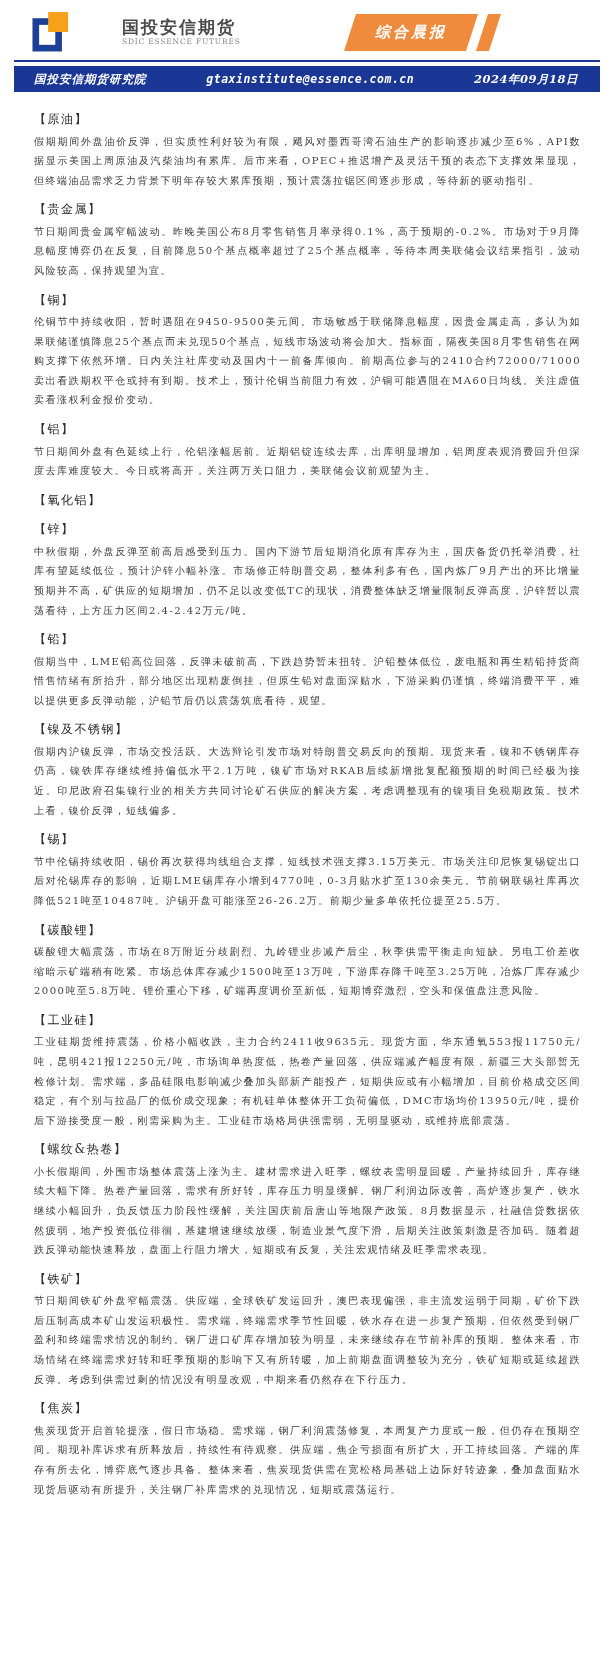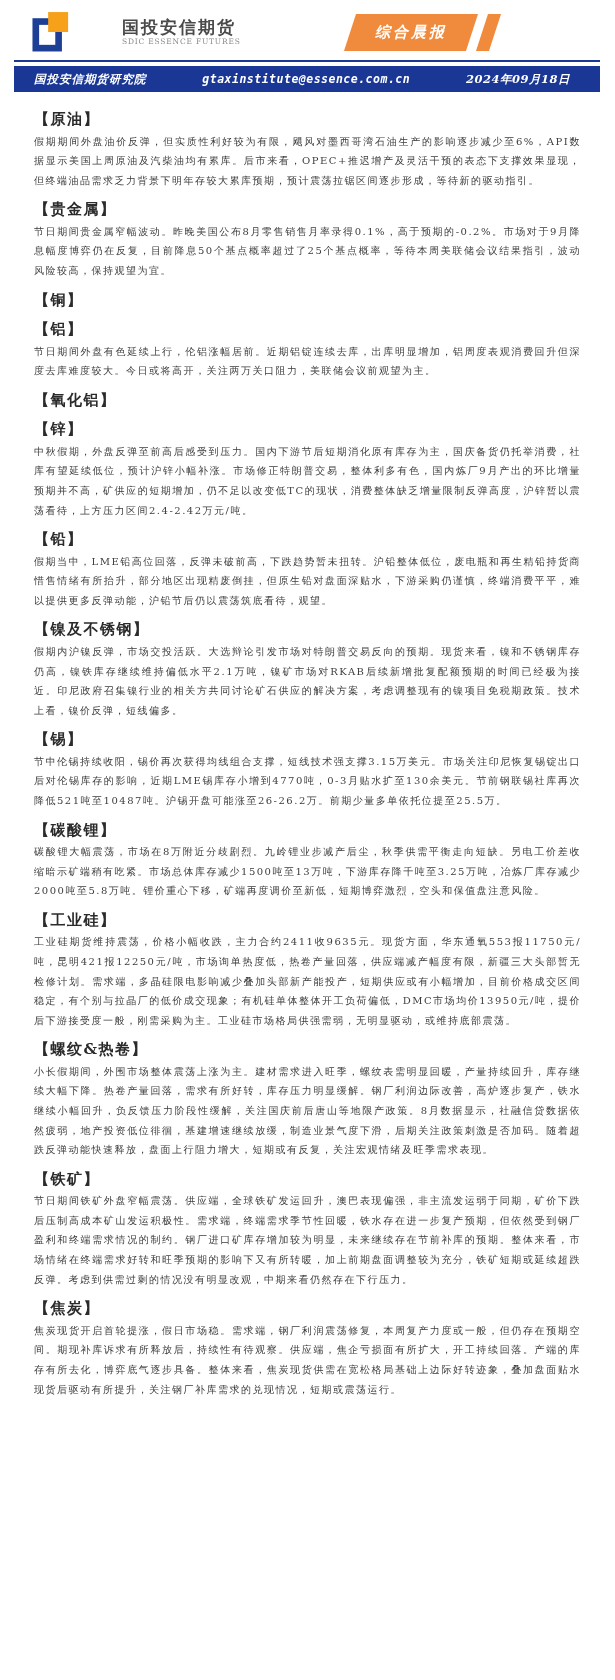--- a/index.html
+++ b/index.html
@@ -48,30 +48,30 @@
   
   .navbar{
     position:absolute;left:14px;right:15px;top:66px;height:26px;
     background:var(--navy);
     display:flex;align-items:center;
     color:#fff;font-weight:bold;font-style:italic;
     font-size:11.5px;
   }
   .navbar .nb-left{margin-left:20px;letter-spacing:1px;white-space:nowrap;}
   .navbar .nb-center{flex:1;text-align:center;font-family:"DejaVu Sans Mono","Liberation Mono",monospace;font-style:italic;letter-spacing:0.5px;white-space:nowrap;}
-  .navbar .nb-right{margin-right:30px;letter-spacing:0.5px;white-space:nowrap;text-align:right;}
+  .navbar .nb-right{margin-right:22px;letter-spacing:0.5px;white-space:nowrap;text-align:right;}
   
   .content{
     position:absolute;top:92px;left:0;right:0;
     padding:18px 34px 0 34px;
   }
   .section{margin-bottom:10px;}
   .sec-title{
-    font-weight:bold;color:#2b2b2b;
-    font-size:15px;letter-spacing:1.5px;
+    font-weight:normal;color:#2b2b2b;
+    font-size:12px;letter-spacing:1.5px;
     line-height:19.5px;margin-bottom:2px;
   }
   .sec-text{
     font-size:10px;letter-spacing:1.5px;line-height:19.6px;
     text-align:justify;text-justify:inter-ideograph;
     color:var(--text);
   }
 </style>
 </head>
 <body>
@@ -106,20 +106,21 @@
       <div class="section">
         <div class="sec-title">【原油】</div>
         <p class="sec-text">假期期间外盘油价反弹，但实质性利好较为有限，飓风对墨西哥湾石油生产的影响逐步减少至6%，API数据显示美国上周原油及汽柴油均有累库。后市来看，OPEC+推迟增产及灵活干预的表态下支撑效果显现，但终端油品需求乏力背景下明年存较大累库预期，预计震荡拉锯区间逐步形成，等待新的驱动指引。</p>
       </div>
       <div class="section">
         <div class="sec-title">【贵金属】</div>
         <p class="sec-text">节日期间贵金属窄幅波动。昨晚美国公布8月零售销售月率录得0.1%，高于预期的-0.2%。市场对于9月降息幅度博弈仍在反复，目前降息50个基点概率超过了25个基点概率，等待本周美联储会议结果指引，波动风险较高，保持观望为宜。</p>
       </div>
       <div class="section">
         <div class="sec-title">【铜】</div>
+        <p class="sec-text">伦铜节中持续收阳，暂时遇阻在9450-9500美元间。市场敏感于联储降息幅度，因贵金属走高，多认为如果联储谨慎降息25个基点而未兑现50个基点，短线市场波动将会加大。指标面，隔夜美国8月零售销售在网购支撑下依然环增。日内关注社库变动及国内十一前备库倾向。前期高位参与的2410合约72000/71000卖出看跌期权平仓或持有到期。技术上，预计伦铜当前阻力有效，沪铜可能遇阻在MA60日均线。关注虚值卖看涨权利金报价变动。</p>
       </div>
       <div class="section">
         <div class="sec-title">【铝】</div>
         <p class="sec-text">节日期间外盘有色延续上行，伦铝涨幅居前。近期铝锭连续去库，出库明显增加，铝周度表观消费回升但深度去库难度较大。今日或将高开，关注两万关口阻力，美联储会议前观望为主。</p>
       </div>
       <div class="section">
         <div class="sec-title">【氧化铝】</div>
       </div>
       <div class="section">
         <div class="sec-title">【锌】</div>

